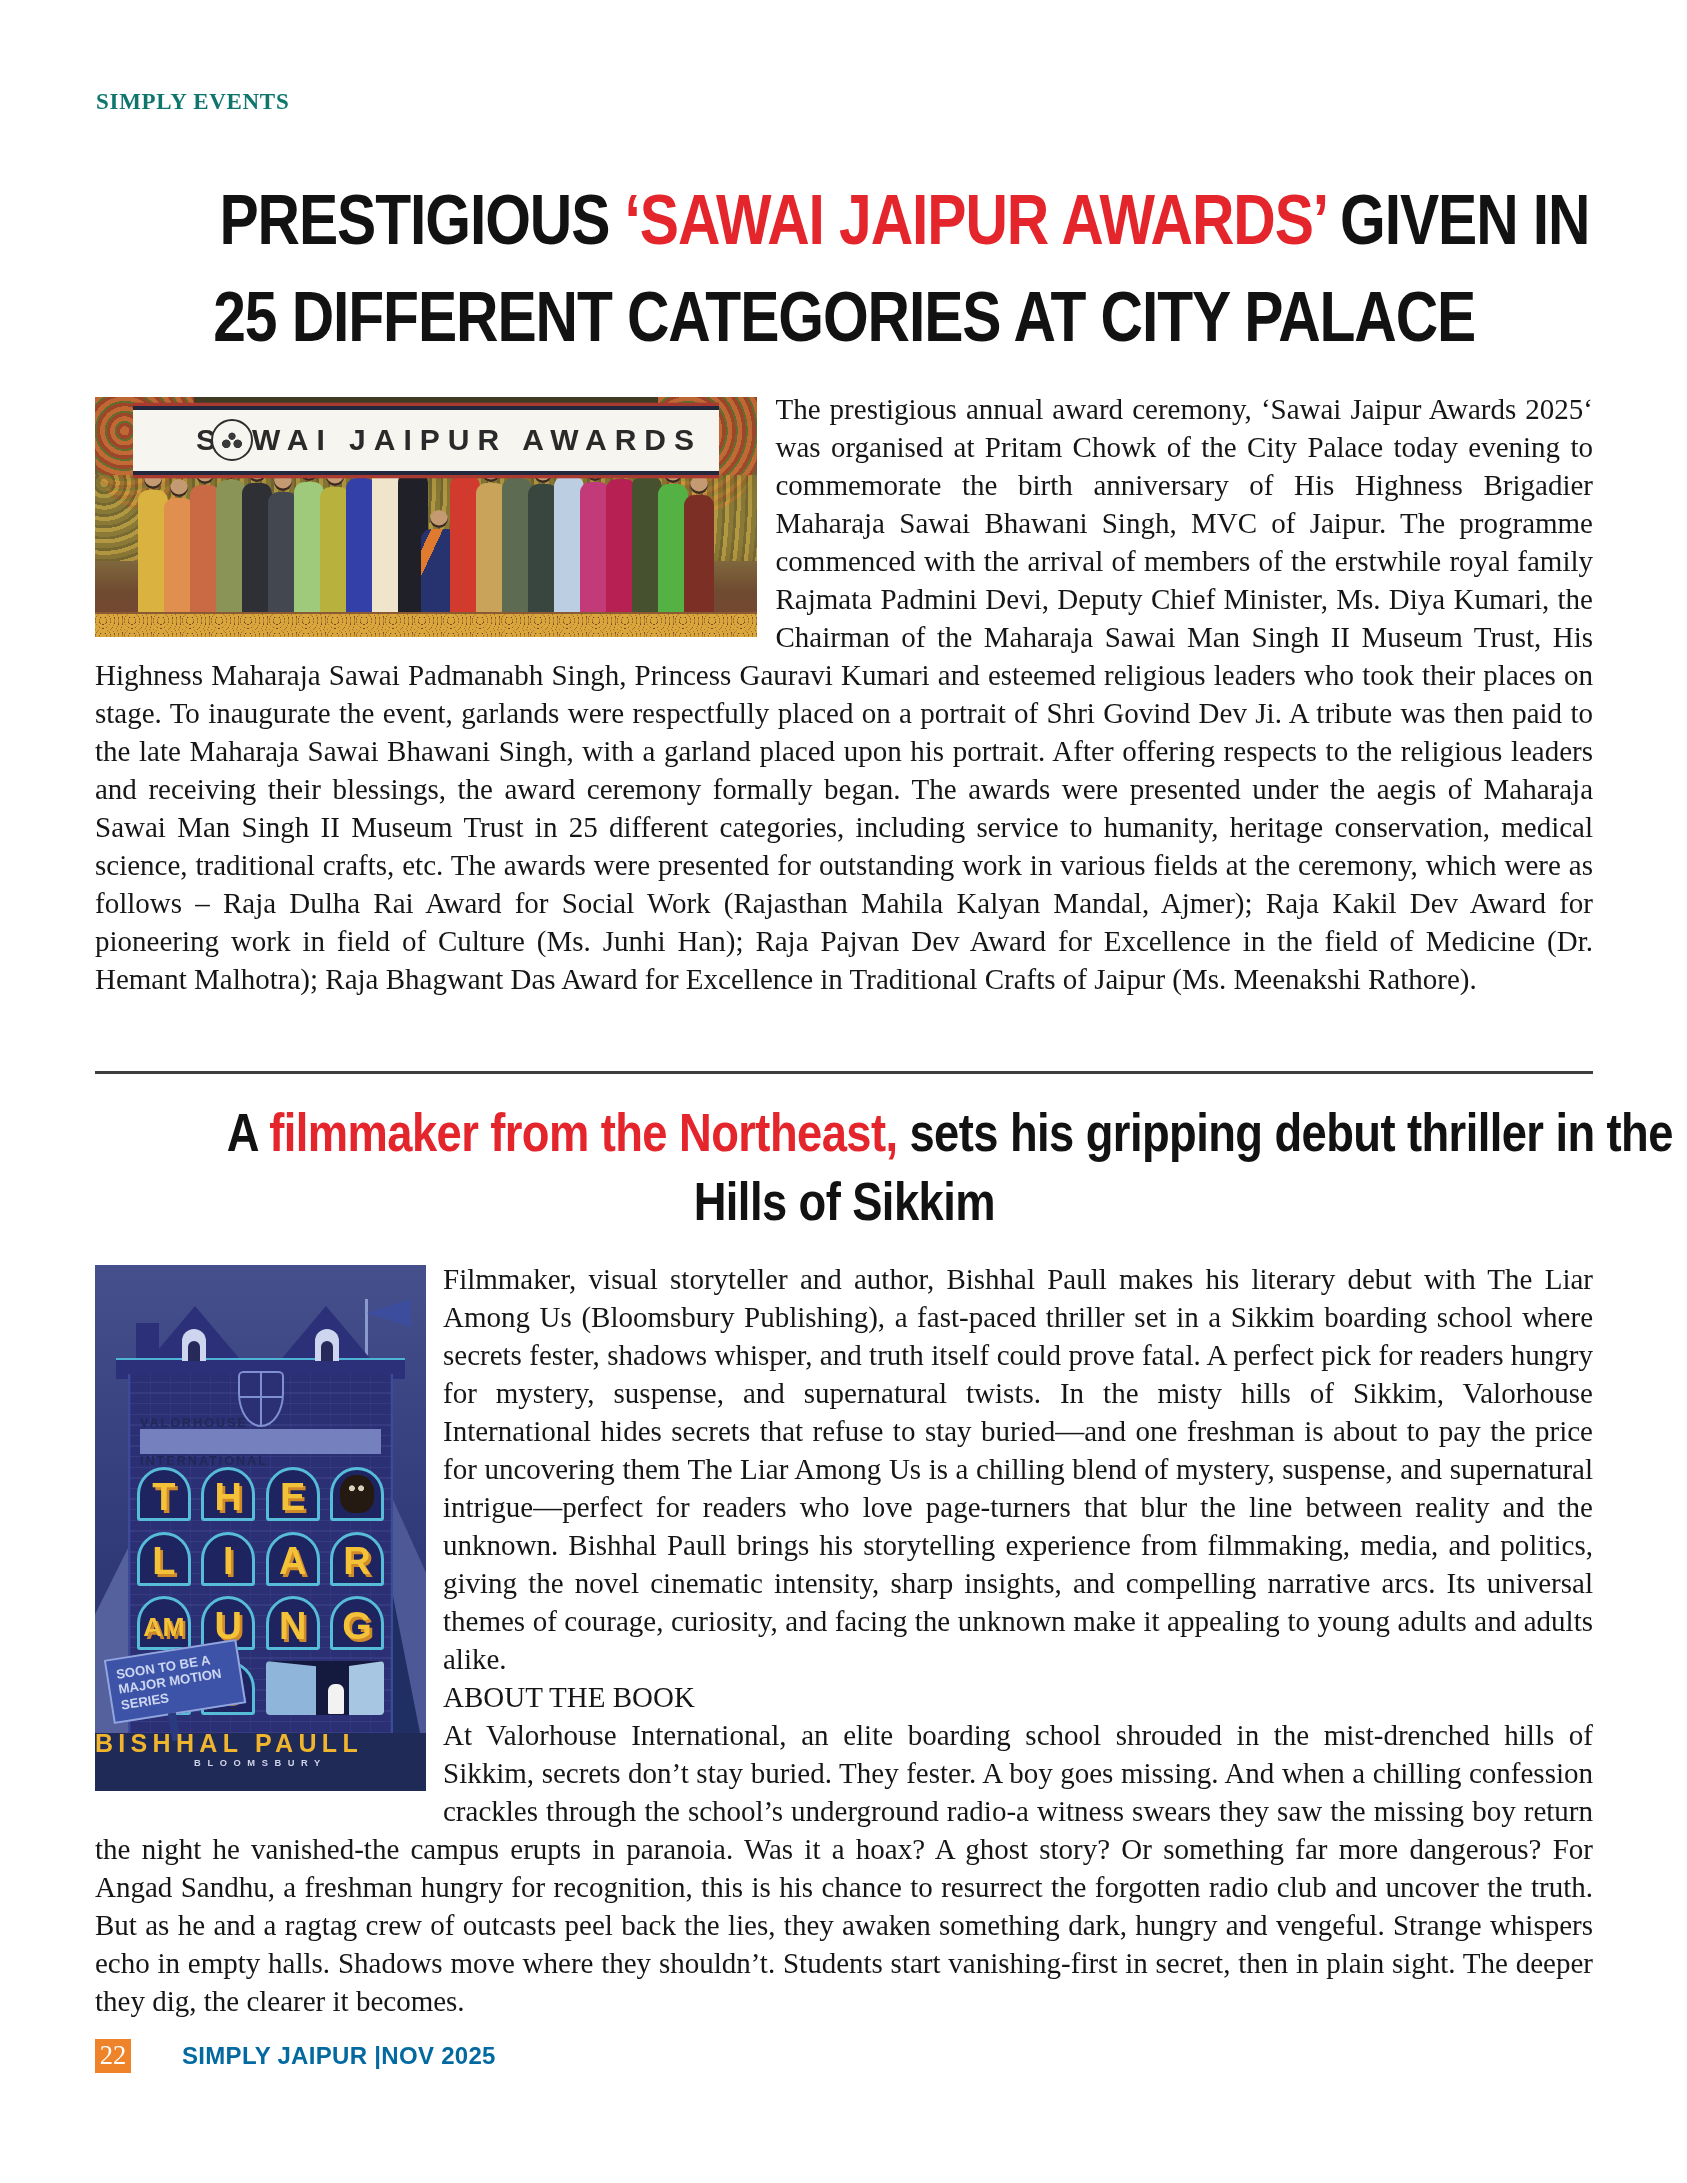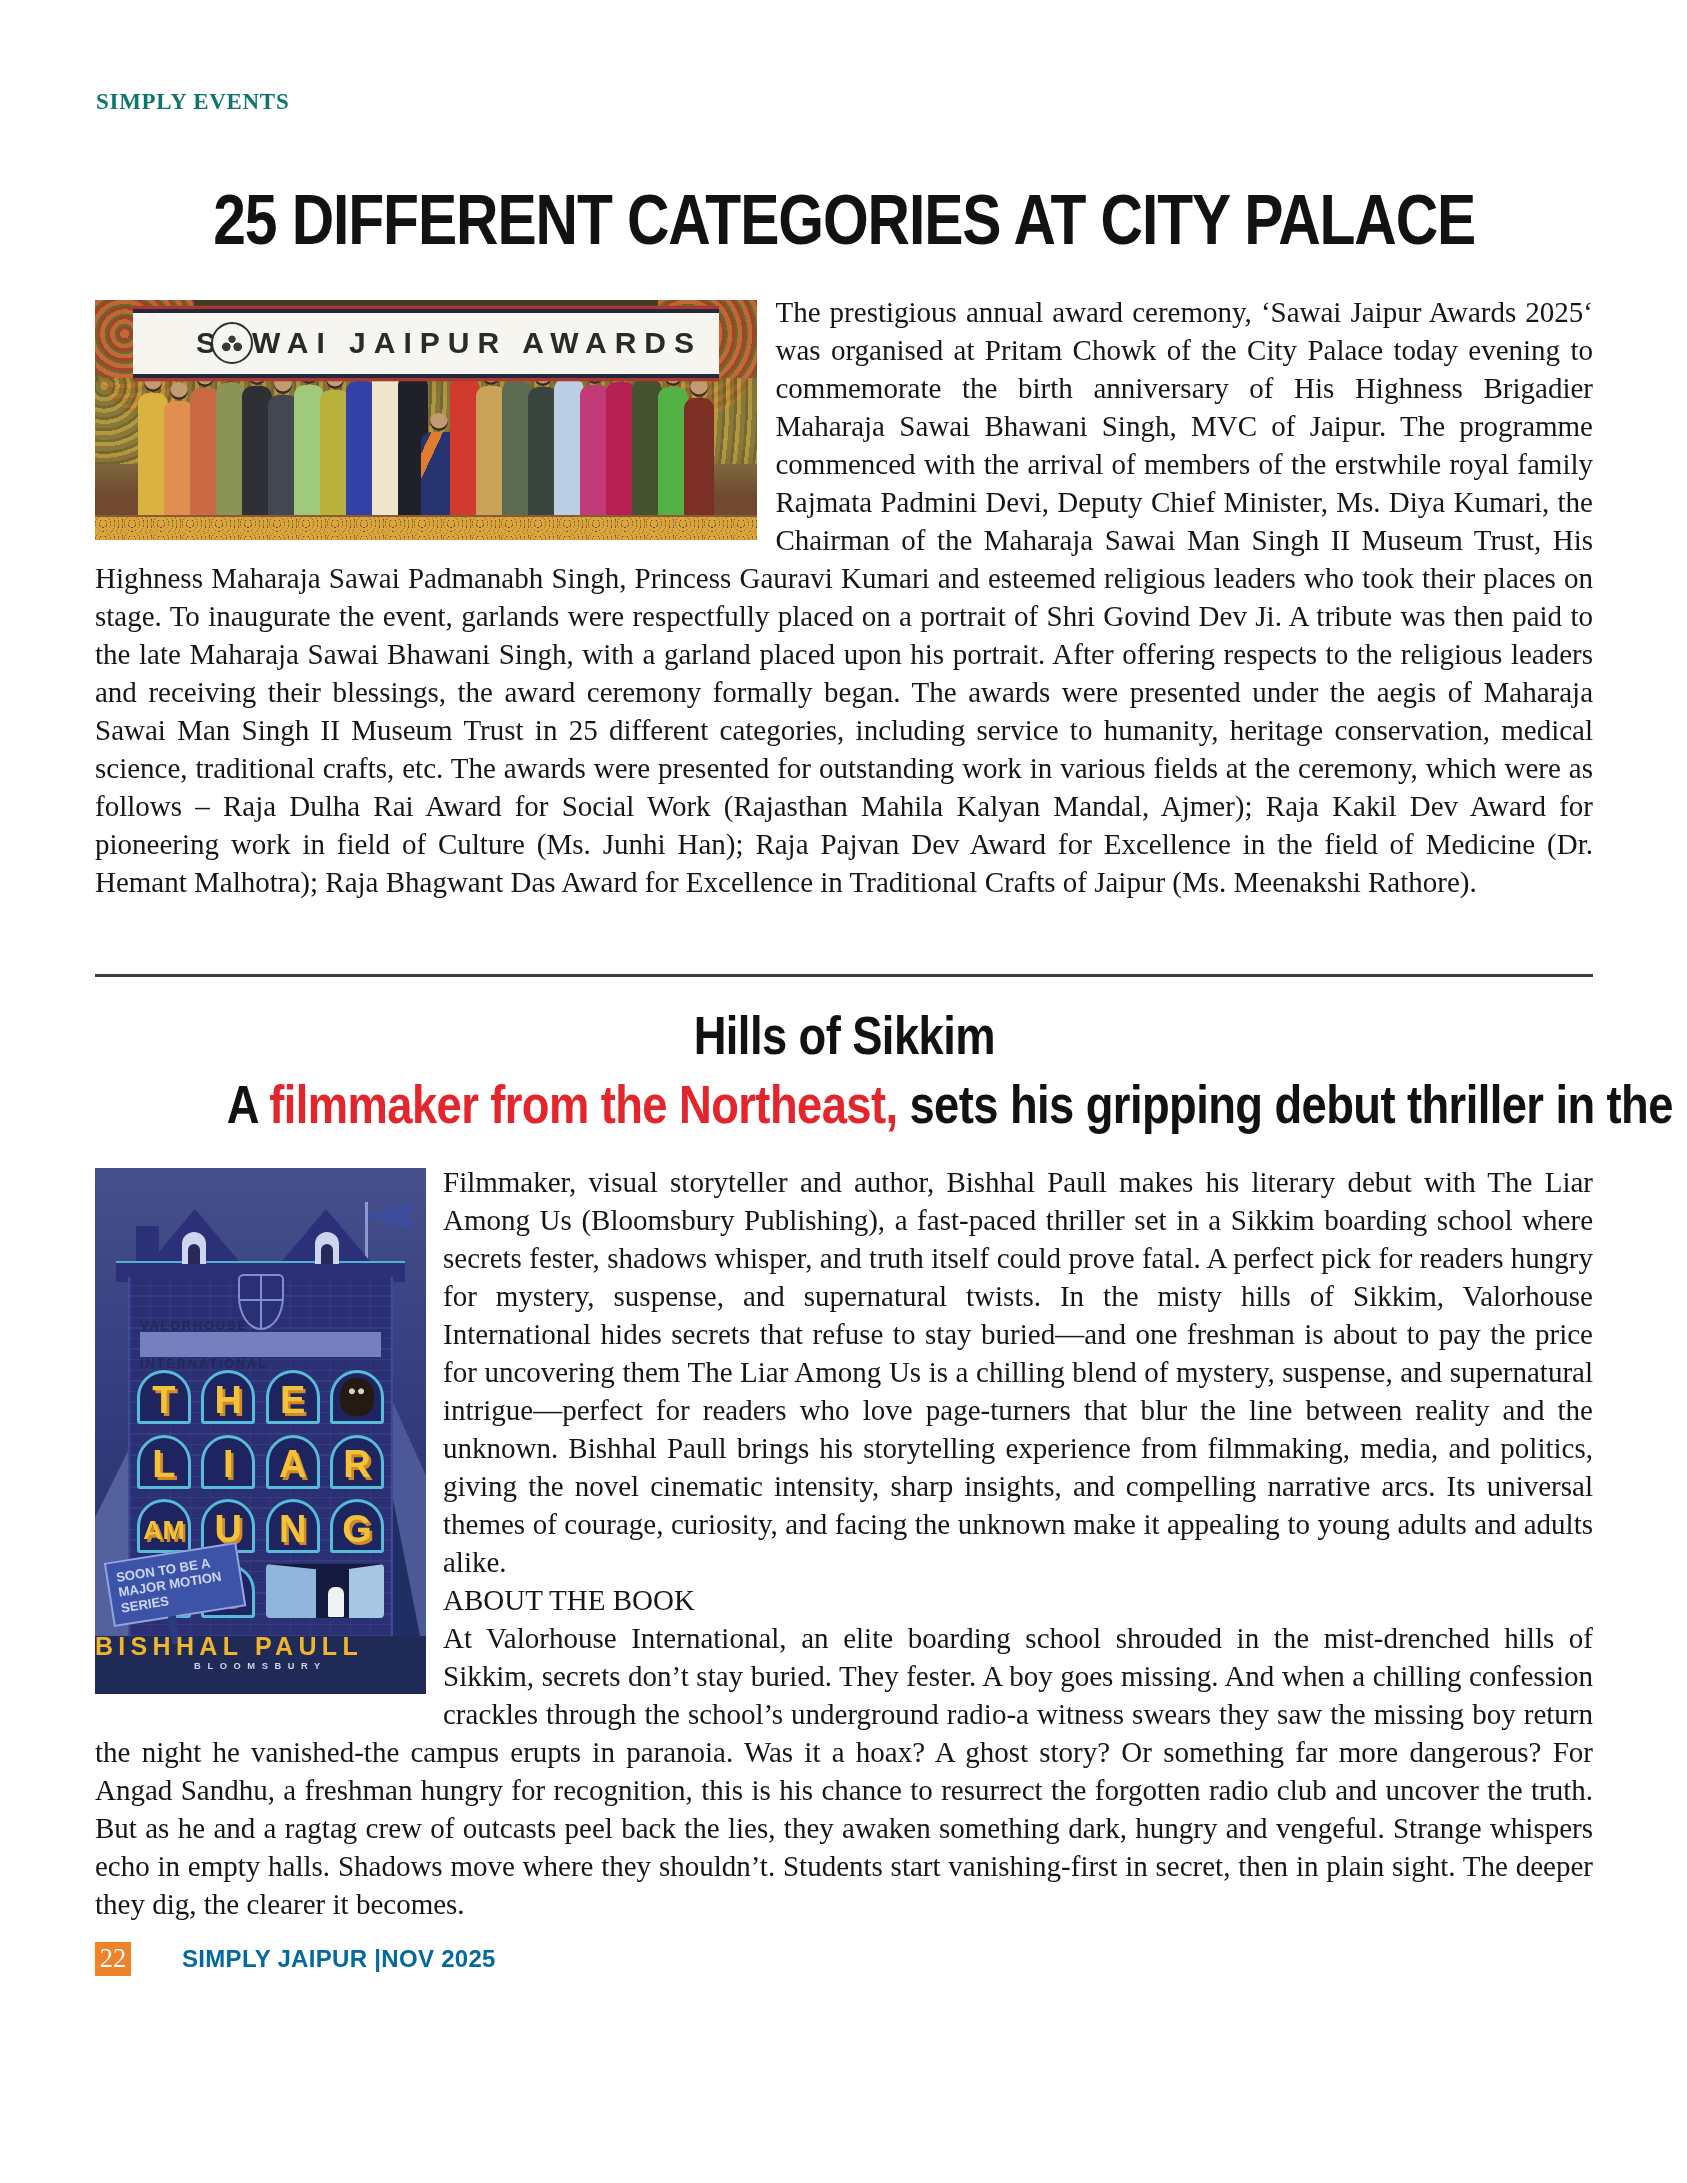--- a/index.html
+++ b/index.html
@@ -132,20 +132,21 @@
                font-size:24px;letter-spacing:0.3px;color:#0369a1;}
 </style>
 </head>
 <body>
 
 <div class="page">
 
   <div class="kicker">SIMPLY EVENTS</div>
 
   <h1 class="headline headline1">
+    <span class="hl-line"><span class="squish"><span>PRESTIGIOUS </span><span class="hl-red">‘SAWAI JAIPUR AWARDS’</span><span> GIVEN IN</span></span></span>
     <span class="hl-line"><span class="squish">25 DIFFERENT CATEGORIES AT CITY PALACE</span></span>
   </h1>
 
   <div class="article-body">
     <figure class="award-photo" style="margin-left:0">
       <div class="garland left"></div>
       <div class="garland right"></div>
       <div class="flowerband"></div>
       <div class="crowd">
           <div class="person">
@@ -242,22 +243,22 @@
         <div class="awards-logo"></div>
         <div class="photo-banner-text">SAWAI JAIPUR AWARDS</div>
       </div>
     </figure>
     <p>The prestigious annual award ceremony, ‘Sawai Jaipur Awards 2025‘ was organised at Pritam Chowk of the City Palace today evening to commemorate the birth anniversary of His Highness Brigadier Maharaja Sawai Bhawani Singh, MVC of Jaipur. The programme commenced with the arrival of members of the erstwhile royal family Rajmata Padmini Devi, Deputy Chief Minister, Ms. Diya Kumari, the Chairman of the Maharaja Sawai Man Singh II Museum Trust, His Highness Maharaja Sawai Padmanabh Singh, Princess Gauravi Kumari and esteemed religious leaders who took their places on stage. To inaugurate the event, garlands were respectfully placed on a portrait of Shri Govind Dev Ji. A tribute was then paid to the late Maharaja Sawai Bhawani Singh, with a garland placed upon his portrait. After offering respects to the religious leaders and receiving their blessings, the award ceremony formally began. The awards were presented under the aegis of Maharaja Sawai Man Singh II Museum Trust in 25 different categories, including service to humanity, heritage conservation, medical science, traditional crafts, etc. The awards were presented for outstanding work in various fields at the ceremony, which were as follows – Raja Dulha Rai Award for Social Work (Rajasthan Mahila Kalyan Mandal, Ajmer); Raja Kakil Dev Award for pioneering work in field of Culture (Ms. Junhi Han); Raja Pajvan Dev Award for Excellence in the field of Medicine (Dr. Hemant Malhotra); Raja Bhagwant Das Award for Excellence in Traditional Crafts of Jaipur (Ms. Meenakshi Rathore).</p>
   </div>
 
   <hr class="divider">
 
   <h2 class="headline headline2">
+    <span class="hl-line"><span class="squish"><span>A </span><span class="hl-red">filmmaker from the Northeast,</span><span> sets his gripping debut thriller in the</span></span></span>
     <span class="hl-line"><span class="squish">Hills of Sikkim</span></span>
-    <span class="hl-line"><span class="squish"><span>A </span><span class="hl-red">filmmaker from the Northeast,</span><span> sets his gripping debut thriller in the</span></span></span>
   </h2>
 
   <div class="article-body">
     <figure class="book-cover" style="margin-left:0">
       <div class="mtn left"></div>
       <div class="mtn right"></div>
       <div class="pine"></div>
       <div class="cover-ground"></div>
       <div class="chimney"></div>
       <div class="flagpole"></div>

